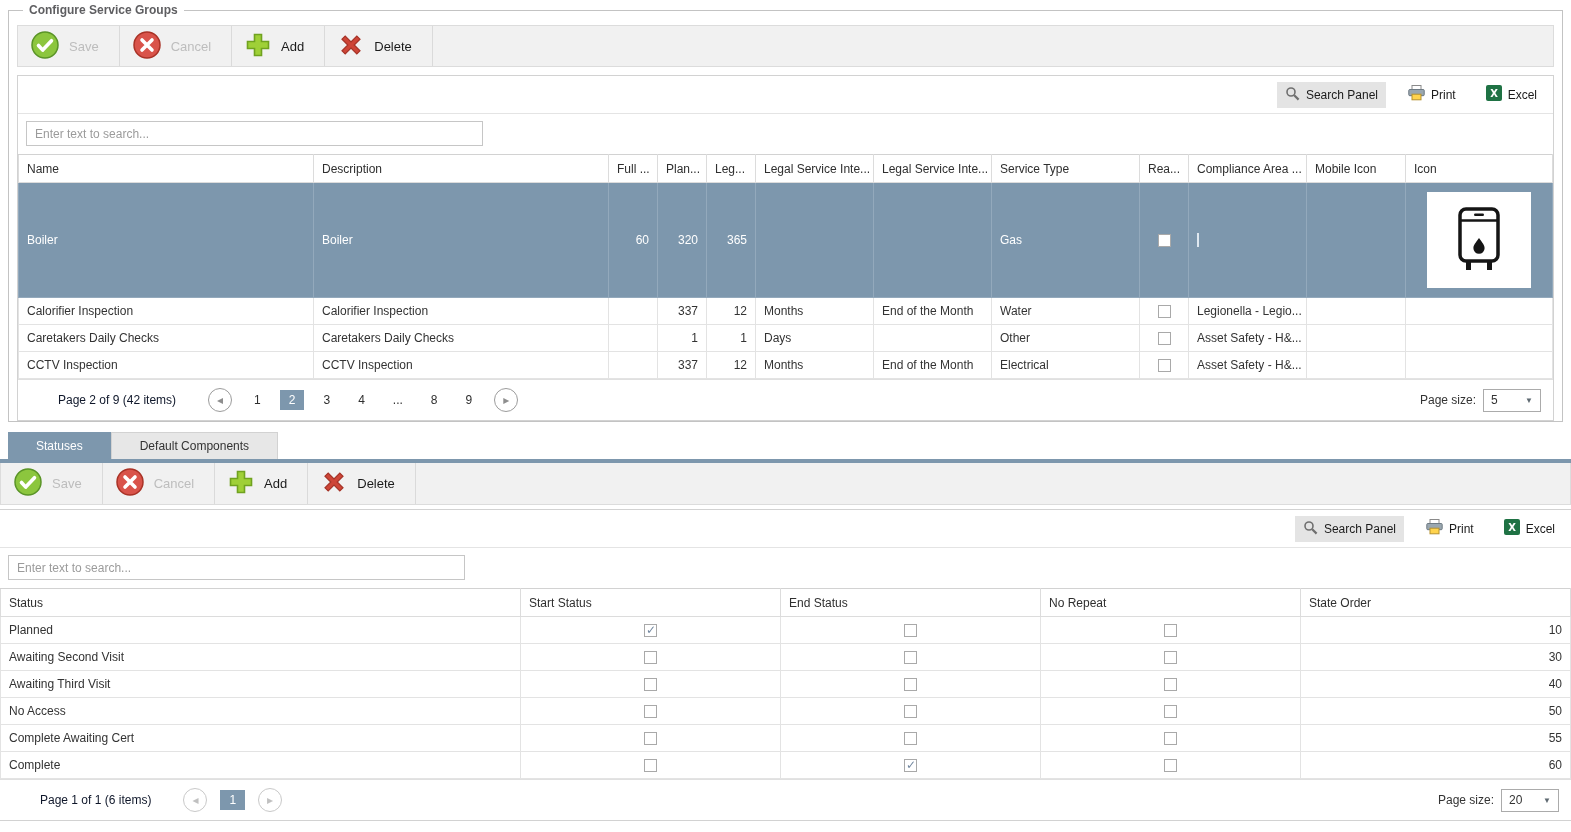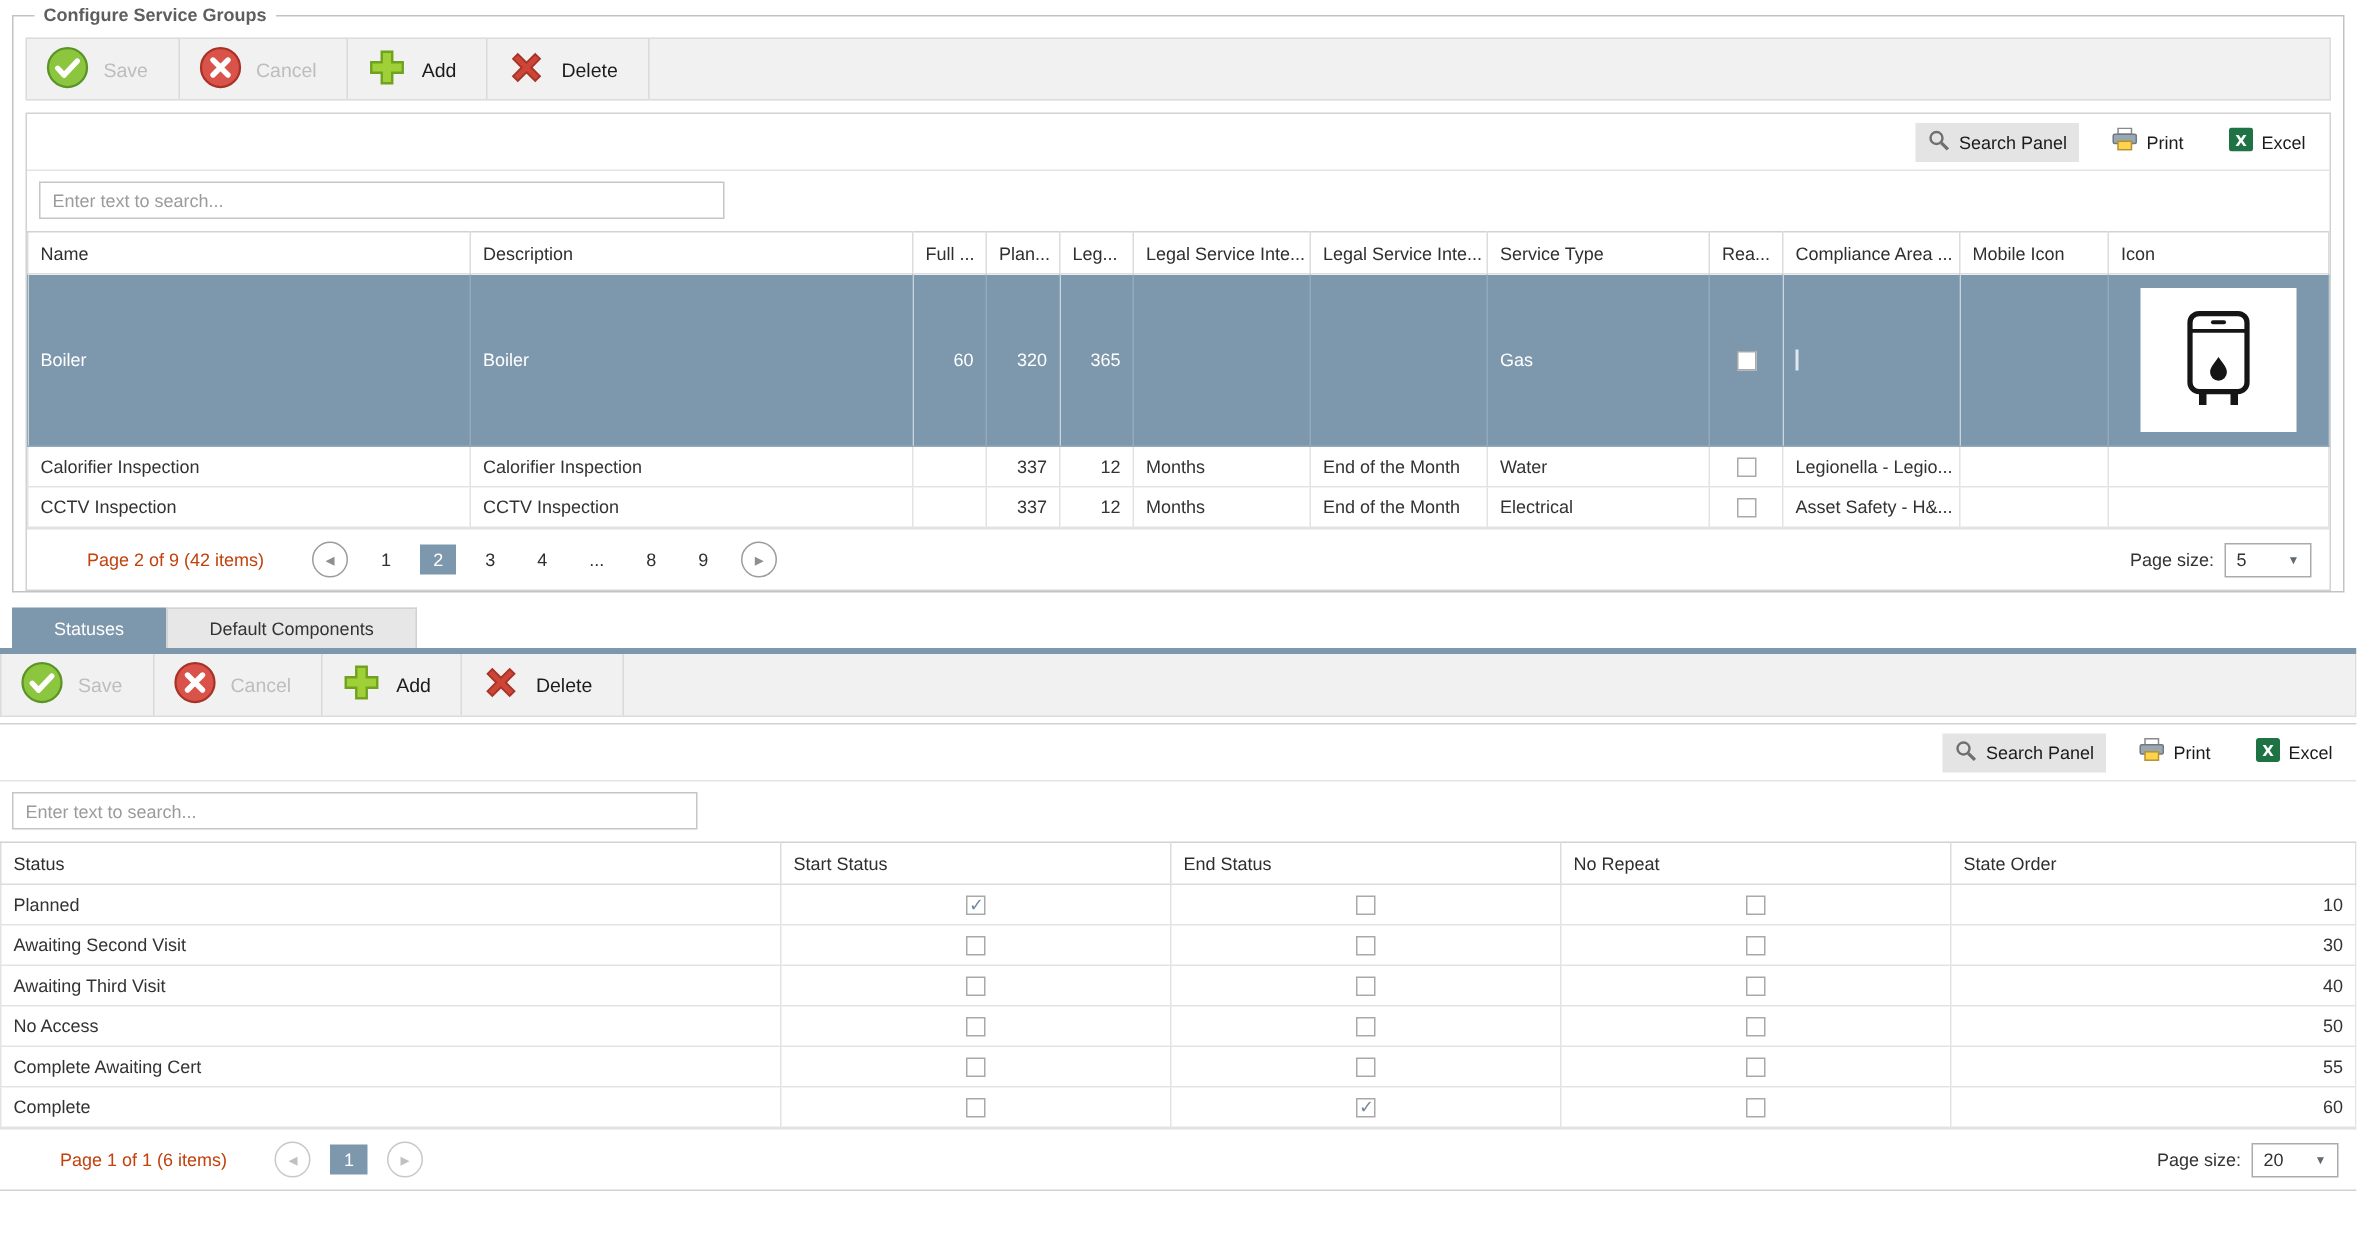--- a/index.html
+++ b/index.html
@@ -34,21 +34,21 @@
 
   .cb { width:13px; height:13px; border:1px solid #a9a9a9; background:#fff; display:inline-block; position:relative; vertical-align:middle; }
   .cb.checked::after { content:"✓"; position:absolute; top:-2px; left:1px; font-size:12px; color:#7388a0; }
 
   .caret-bar { display:inline-block; width:2px; height:14px; background:#dfe8f0; vertical-align:middle; }
 
   .icon-card { width:104px; height:96px; background:#fff; display:flex; align-items:center; justify-content:center; margin:0 auto; }
 
   
   .pager { display:flex; align-items:center; padding:8px 12px; border-top:1px solid #e0e0e0; }
-  .pager-summary { margin-left:28px; margin-right:24px; color:#c2410c; }
+  .pager-summary { margin-left:28px; margin-right:24px; color:#0f172a; }
   .pgbtn { width:24px; height:24px; border-radius:50%; border:1px solid #9c9c9c; display:flex; align-items:center; justify-content:center; color:#8e8e8e; font-size:12px; margin:0 8px; cursor:pointer; background:#fff; }
   .pgbtn.dim { opacity:.55; }
   .pgnum { padding:3px 9px; margin:0 5px; color:#2f2f2f; cursor:pointer; }
   .pgnum.active { background:#7d97ad; color:#fff; min-width:14px; text-align:center; }
   .pgnum.ellipsis { cursor:default; }
   .pager-right { margin-left:auto; display:flex; align-items:center; gap:7px; }
   .pagesize-box { display:flex; align-items:center; justify-content:space-between; border:1px solid #ababab; height:23px; width:58px; padding:0 7px; cursor:pointer; background:#fff; }
   .dd-arrow { font-size:8px; color:#5f6a72; }
 
   
@@ -188,20 +188,34 @@
           <td>Calorifier Inspection</td>
           <td>Calorifier Inspection</td>
           <td class="num"></td>
           <td class="num">337</td>
           <td class="num">12</td>
           <td>Months</td>
           <td>End of the Month</td>
           <td>Water</td>
           <td class="ctr"><span class="cb"></span></td>
           <td>Legionella - Legio...</td>
+          <td></td>
+          <td></td>
+        </tr>
+        <tr>
+          <td>Caretakers Daily Checks</td>
+          <td>Caretakers Daily Checks</td>
+          <td class="num"></td>
+          <td class="num">1</td>
+          <td class="num">1</td>
+          <td>Days</td>
+          <td></td>
+          <td>Other</td>
+          <td class="ctr"><span class="cb"></span></td>
+          <td>Asset Safety - H&amp;...</td>
           <td></td>
           <td></td>
         </tr>
         <tr>
           <td>CCTV Inspection</td>
           <td>CCTV Inspection</td>
           <td class="num"></td>
           <td class="num">337</td>
           <td class="num">12</td>
           <td>Months</td>

